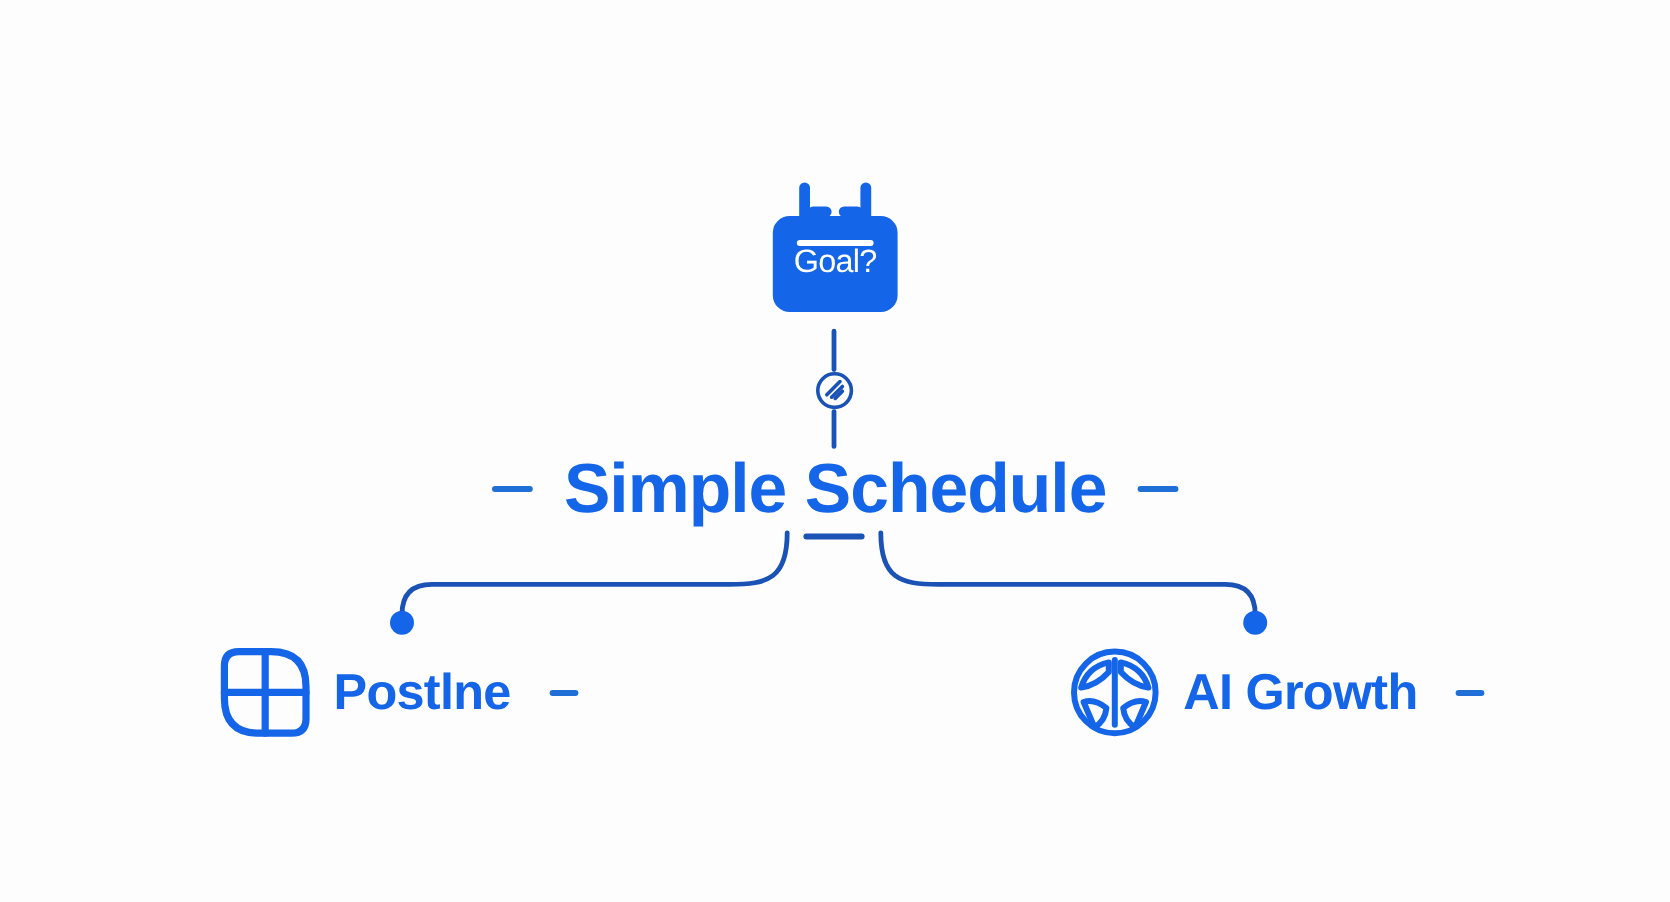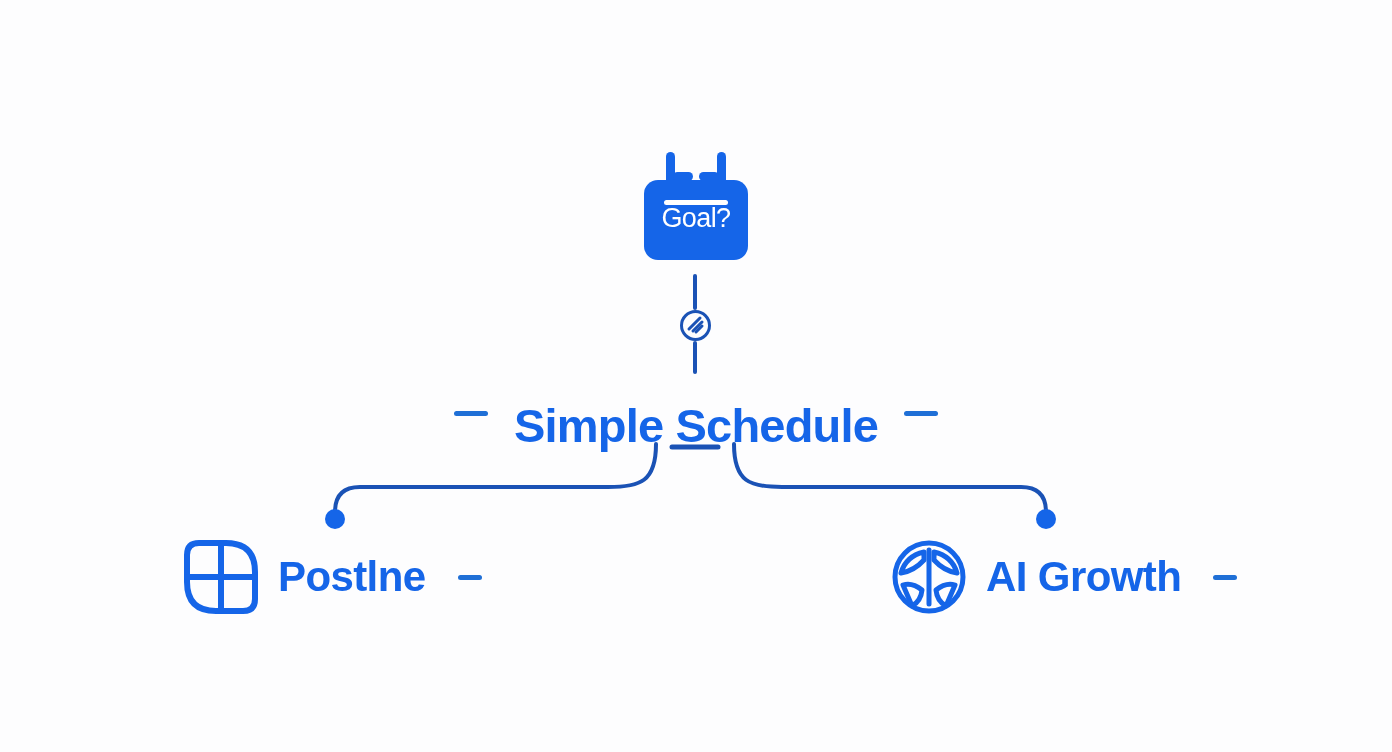--- a/index.html
+++ b/index.html
@@ -68,25 +68,24 @@
     left: 0;
     top: 374px;
     width: 1392px;
     display: flex;
     align-items: center;
     justify-content: center;
     gap: 26px;
   }
   .title-text {
     color: #1565e8;
-    font-size: 47px;
+    font-size: 58px;
     font-weight: bold;
     letter-spacing: -0.8px;
     white-space: nowrap;
-    margin-top: 24px;
   }
   .dash {
     display: block;
     width: 34px;
     height: 5px;
     border-radius: 3px;
     background: #1f6fd6;
   }
 
   

